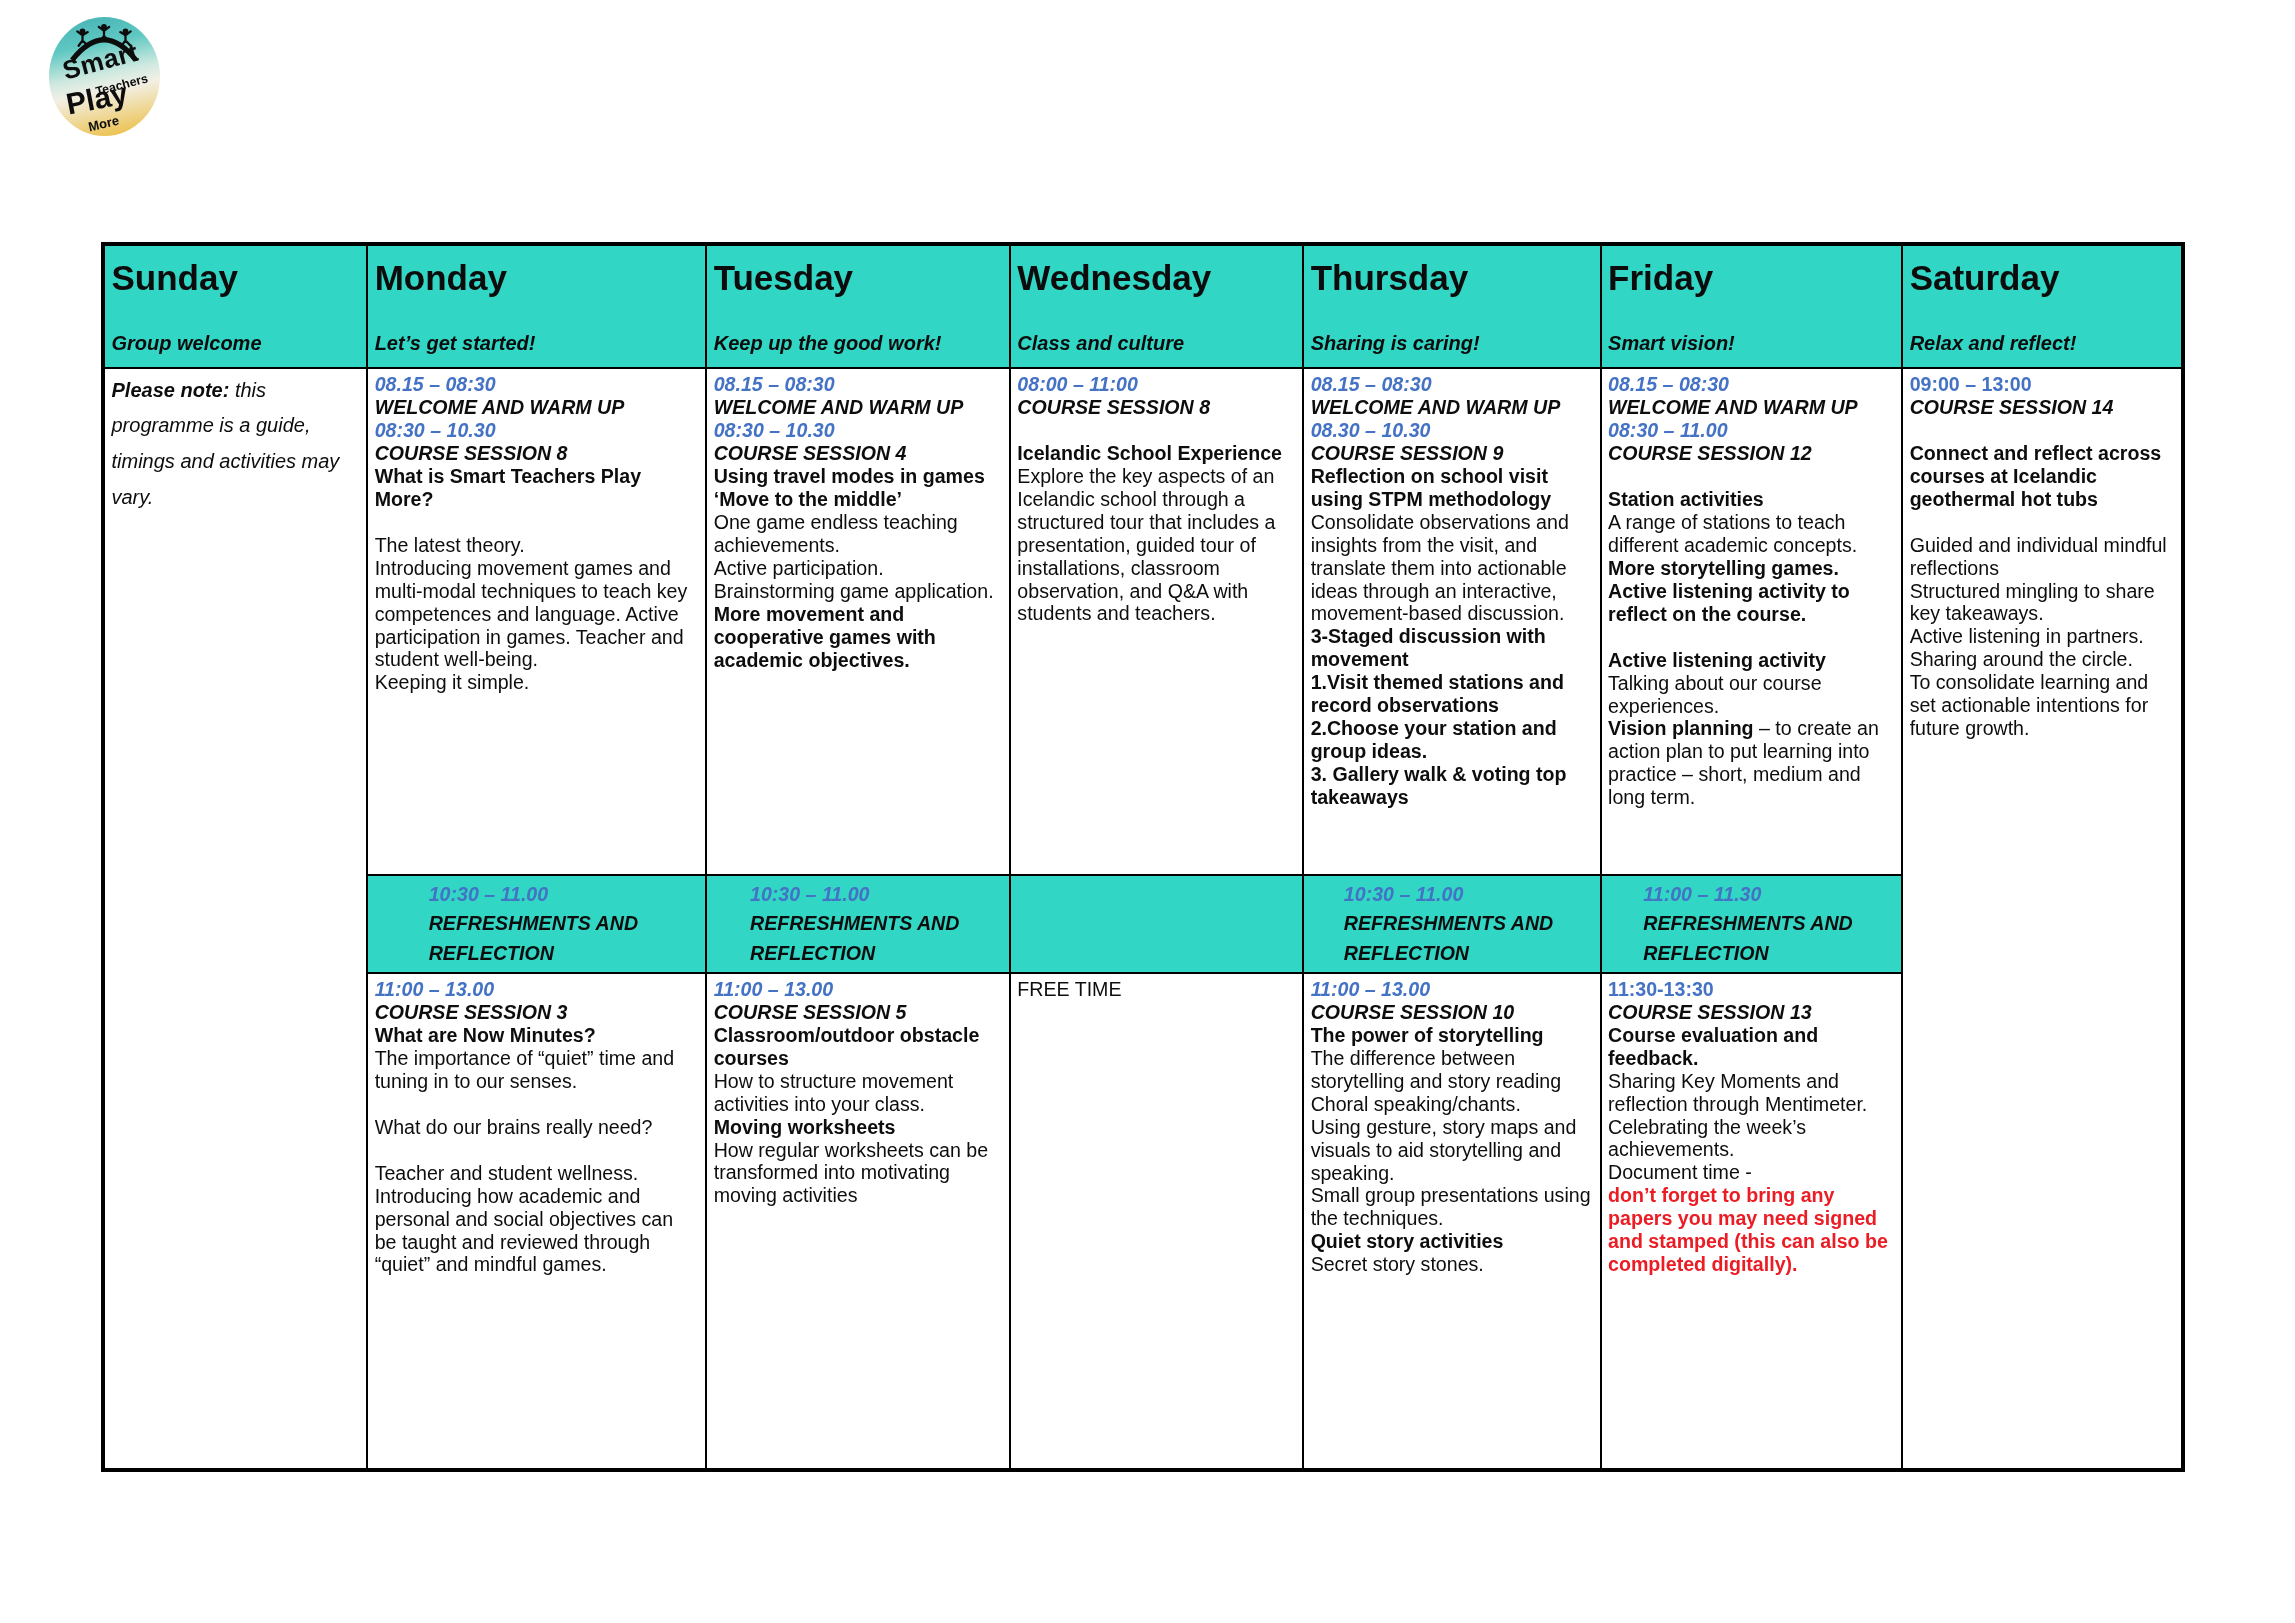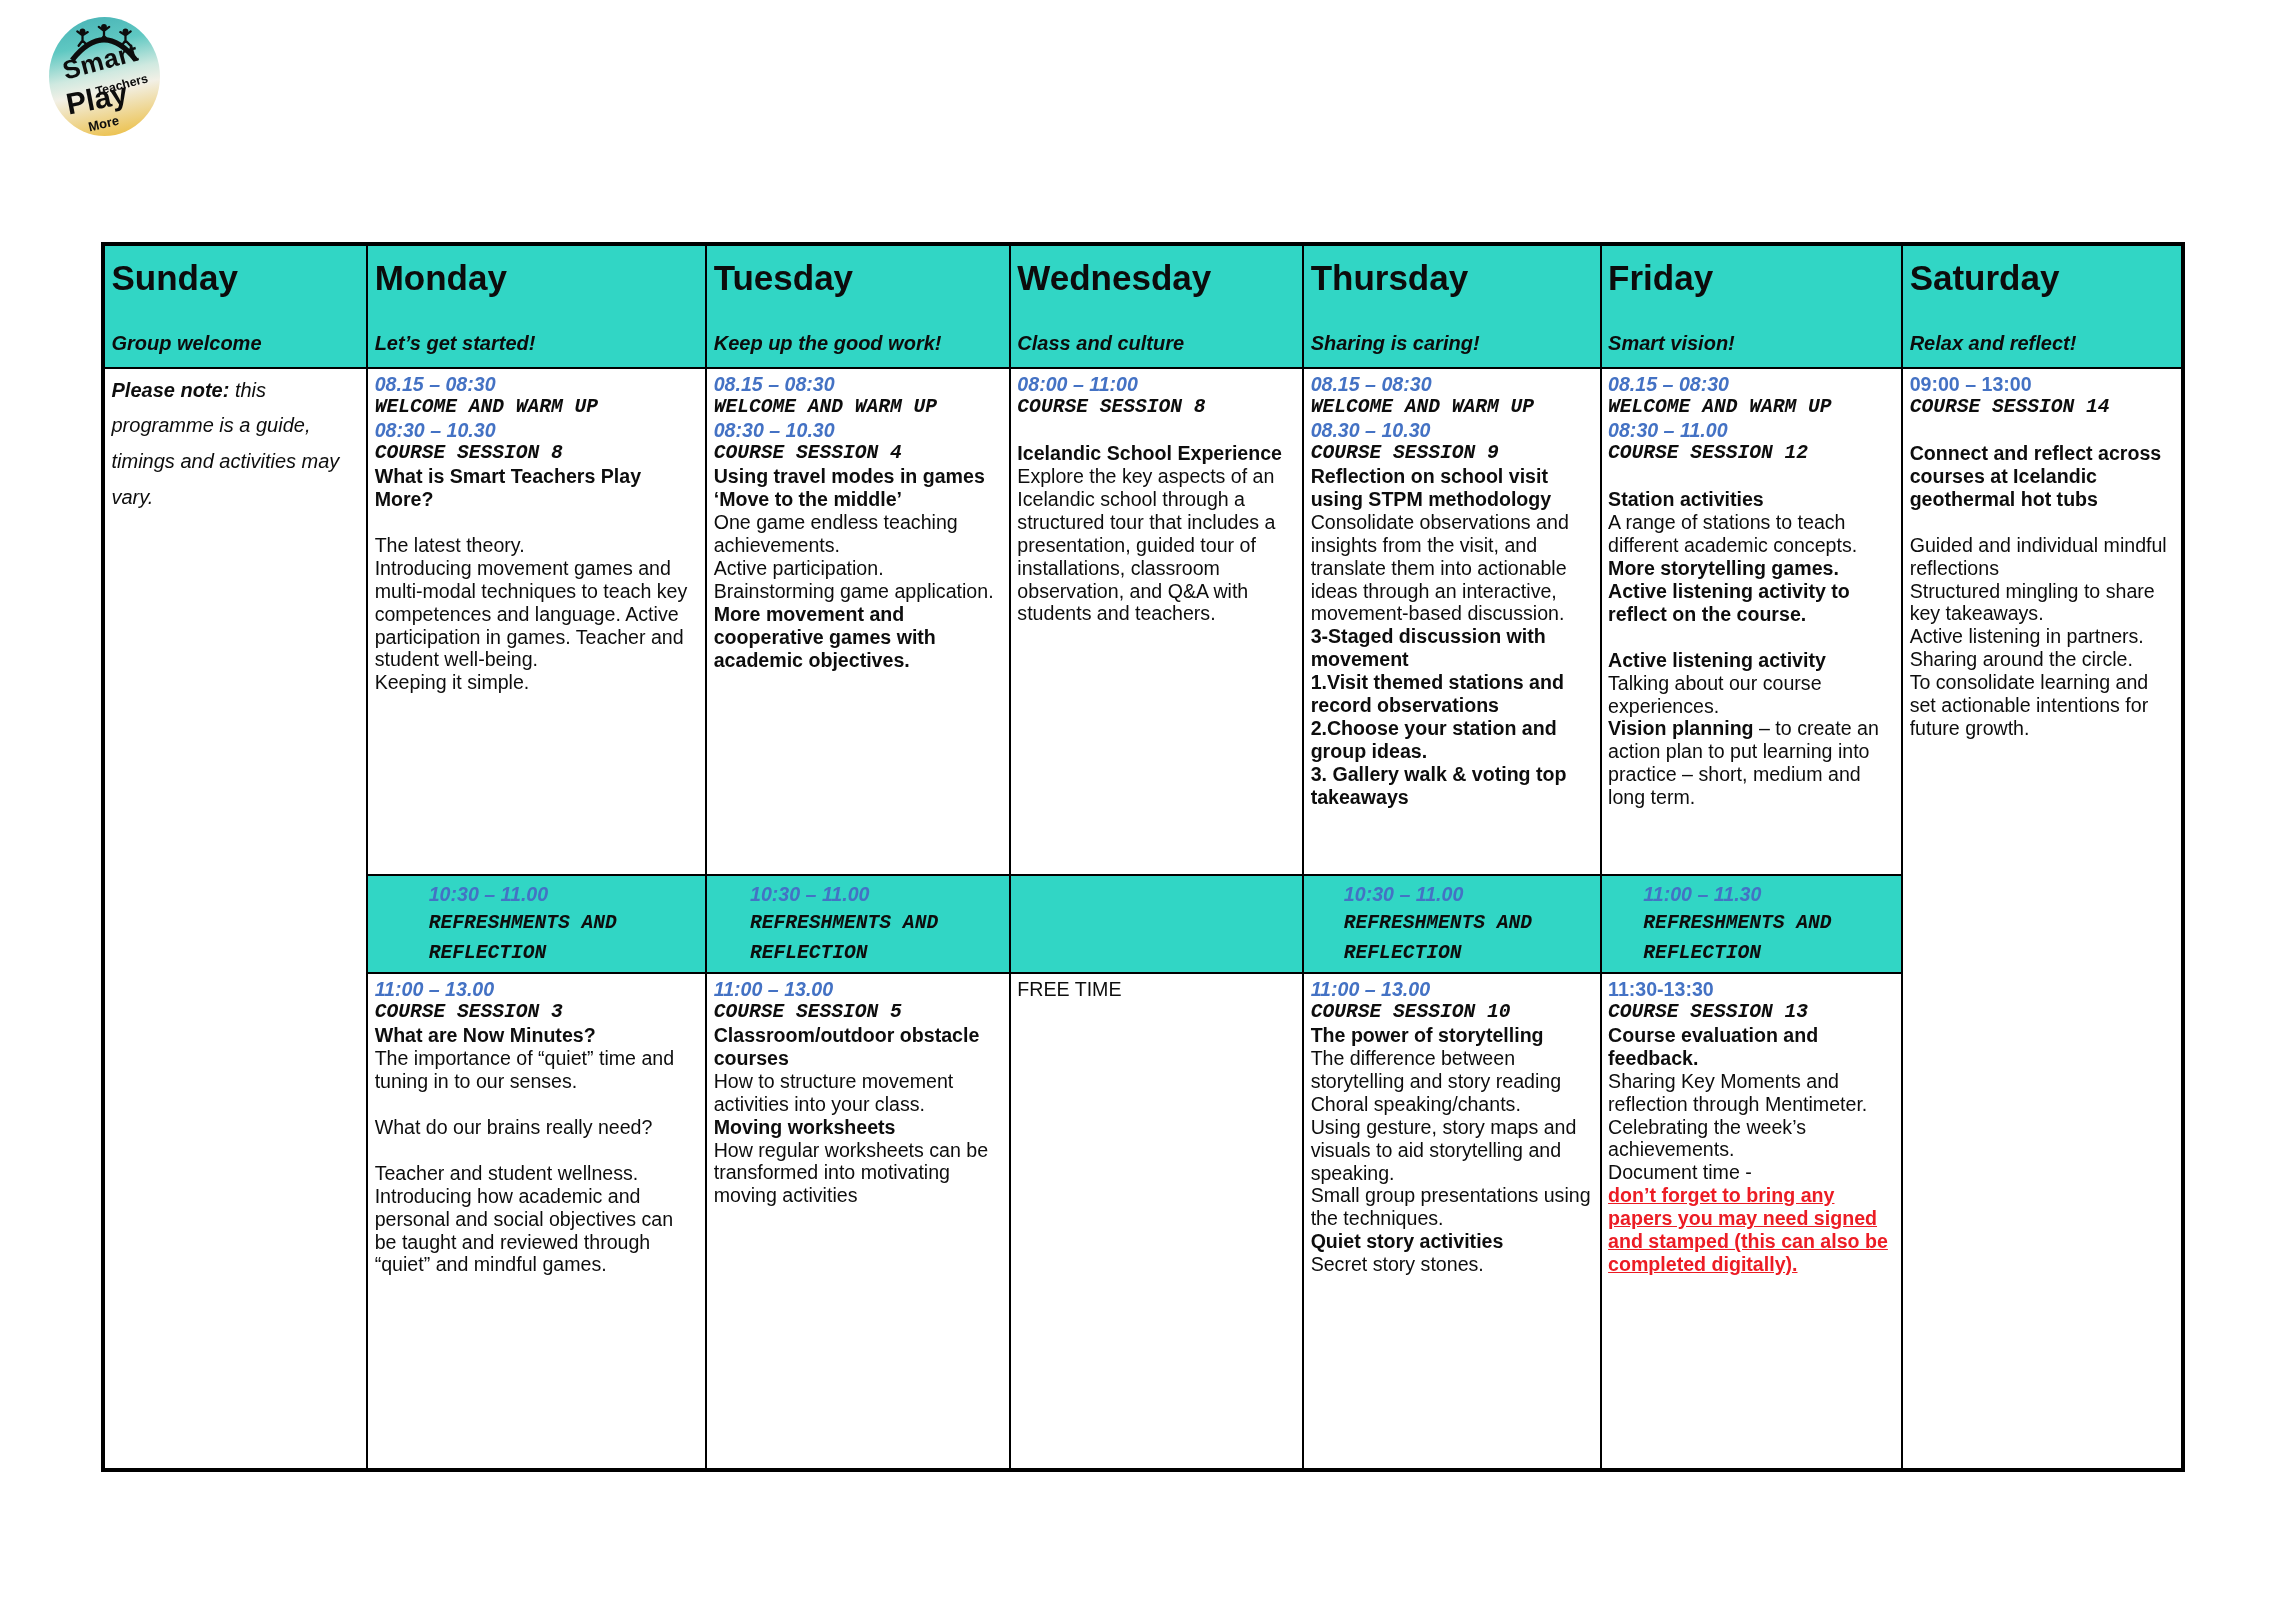--- a/index.html
+++ b/index.html
@@ -63,25 +63,25 @@
   #timetable th{
     background:var(--teal);
     padding-top:11.8px;
   }
   .day-name{font-size:35px; font-weight:bold; color:#0c0c0c;}
   .day-tag{margin-top:34px; font-size:20px; font-weight:bold; font-style:italic; color:#0c0c0c;}
   
   .cell .line{font-size:19.6px; line-height:1.17; min-height:23px; color:#0d0d0d;}
   .line.time {color:var(--blue); font-weight:bold; font-style:italic;}
   .line.timeu{color:var(--blue); font-weight:bold;}
-  .line.bi{font-weight:bold; font-style:italic;font-family:Liberation Mono, monospace;}
+  .line.bi{font-weight:bold; font-style:italic;}
   .line.b{font-weight:bold;}
   .line.n{font-weight:normal;}
   .line.i{font-style:italic;}
-  .line.rb{color:var(--red); font-weight:bold;text-decoration:underline;}
+  .line.rb{color:var(--red); font-weight:bold;}
   .line strong{font-weight:bold;}
   td.brk{background:var(--teal); padding-top:6.5px;}
   td.brk .line{line-height:1.5; max-width:216px; margin:0 auto;}
   td.note{text-align:left; padding:9.2px 13px;margin-top:12px;}
   td.note .line{line-height:1.78; font-size:20px;}
 </style>
 </head>
 <body>
 
 <div id="page">

